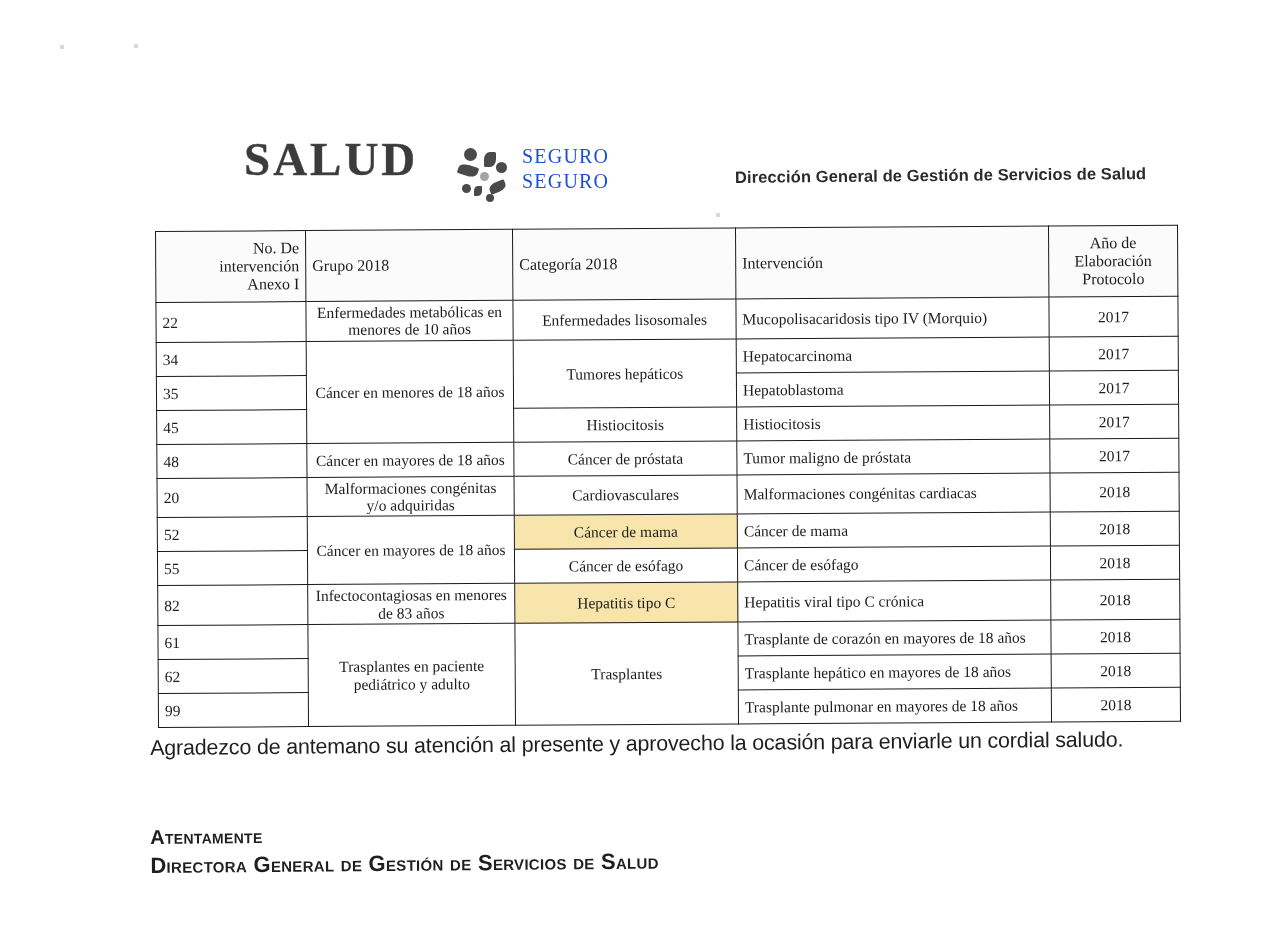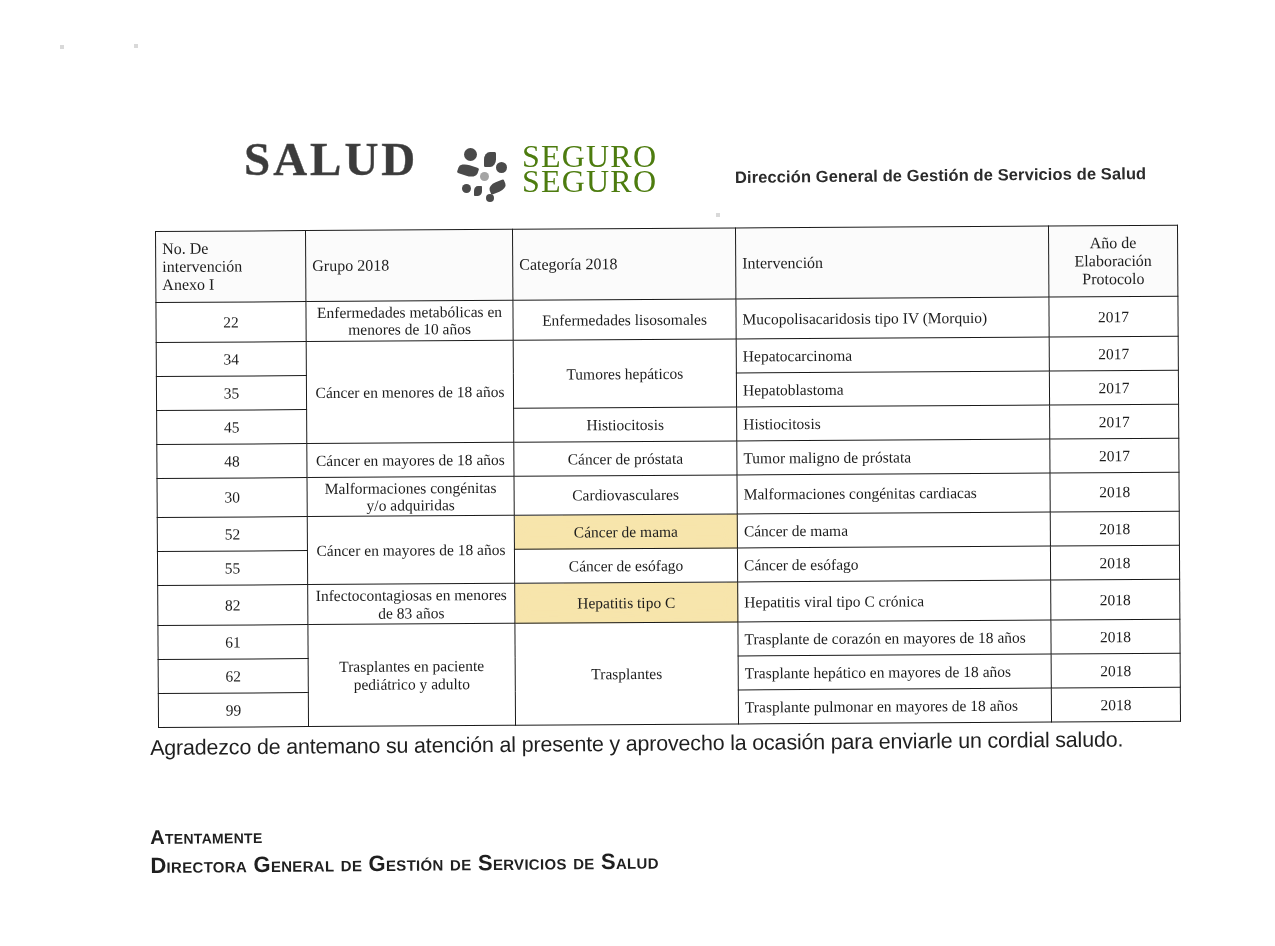--- a/index.html
+++ b/index.html
@@ -47,24 +47,24 @@
   .sp-glyph i {
     position: absolute;
     display: block;
     background: #4a4a4a;
     border-radius: 50% 10% 50% 10%;
   }
   .sp-name {
     position: absolute;
     left: 514px; top: 12px;
     font-family: "Liberation Serif", serif;
-    font-size: 32px;
+    font-size: 20px;
     letter-spacing: 1.2px;
     line-height: 25px;
-    color: #4d7c0f;
+    color: #1d4ed8;
   }
   .dg-title {
     position: absolute;
     left: 727px; top: 36px;
     font-family: "Liberation Sans", sans-serif;
     font-size: 16.5px;
     font-weight: 700;
     letter-spacing: .1px;
     color: #2b2b2b;
     transform: rotate(-0.55deg);
@@ -92,25 +92,25 @@
     vertical-align: middle;
     line-height: 1.12;
     font-weight: 400;
   }
   thead th {
     height: 66px;
     font-size: 16px;
     font-weight: 700;
     background: #fbfbfb;
   }
-  th.h-num   { text-align: left; line-height: 1.18; }
+  th.h-num   { text-align: right; line-height: 1.18; }
   th.h-left  { text-align: left; vertical-align: bottom; padding-bottom: 9px; }
   th.h-year  { text-align: center; line-height: 1.18; vertical-align: bottom; padding-bottom: 3px;}
 
-  td.c-num    { text-align: center; height: 29px; }
+  td.c-num    { text-align: left; height: 29px; }
   td.c-group  { text-align: center; }
   td.c-cat    { text-align: center; }
   td.c-int    { text-align: left; padding-left: 9px; }
   td.c-year   { text-align: center; }
 
   td.hl {
     background: #f7e5ac;
     box-shadow: inset 0 0 10px 4px #f7e5ac;
   }
 
@@ -229,21 +229,21 @@
           <td class="c-year">2017</td>
         </tr>
         <tr>
           <td class="c-num">48</td>
           <td class="c-group" rowspan="1">Cáncer en mayores de 18 años</td>
           <td class="c-cat" rowspan="1">Cáncer de próstata</td>
           <td class="c-int">Tumor maligno de próstata</td>
           <td class="c-year">2017</td>
         </tr>
         <tr>
-          <td class="c-num">30</td>
+          <td class="c-num">20</td>
           <td class="c-group" rowspan="1">Malformaciones congénitas y/o adquiridas</td>
           <td class="c-cat" rowspan="1">Cardiovasculares</td>
           <td class="c-int">Malformaciones congénitas cardiacas</td>
           <td class="c-year">2018</td>
         </tr>
         <tr>
           <td class="c-num">52</td>
           <td class="c-group" rowspan="2">Cáncer en mayores de 18 años</td>
           <td class="c-cat hl" rowspan="1">Cáncer de mama</td>
           <td class="c-int">Cáncer de mama</td>

